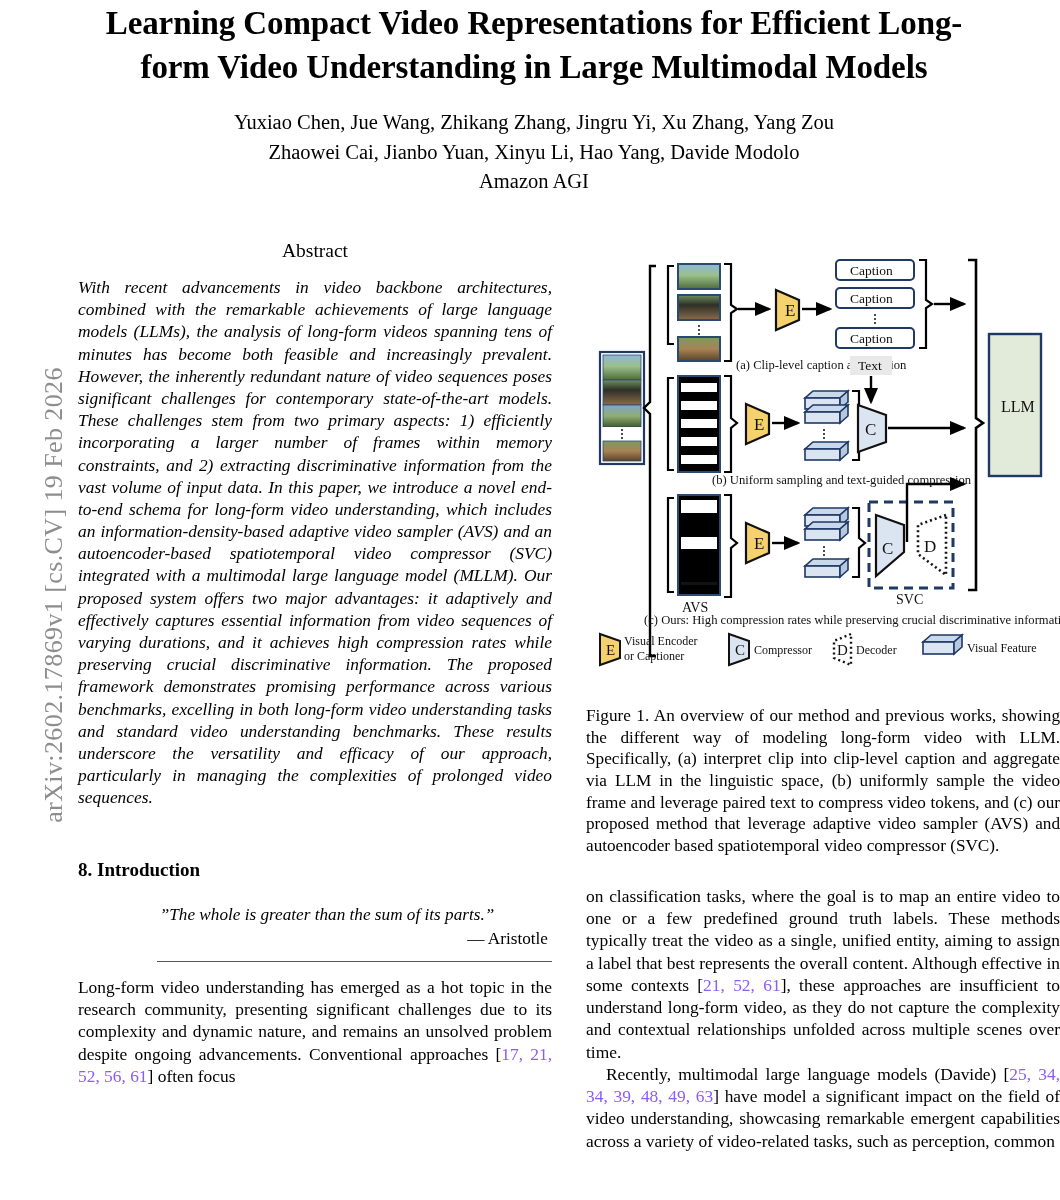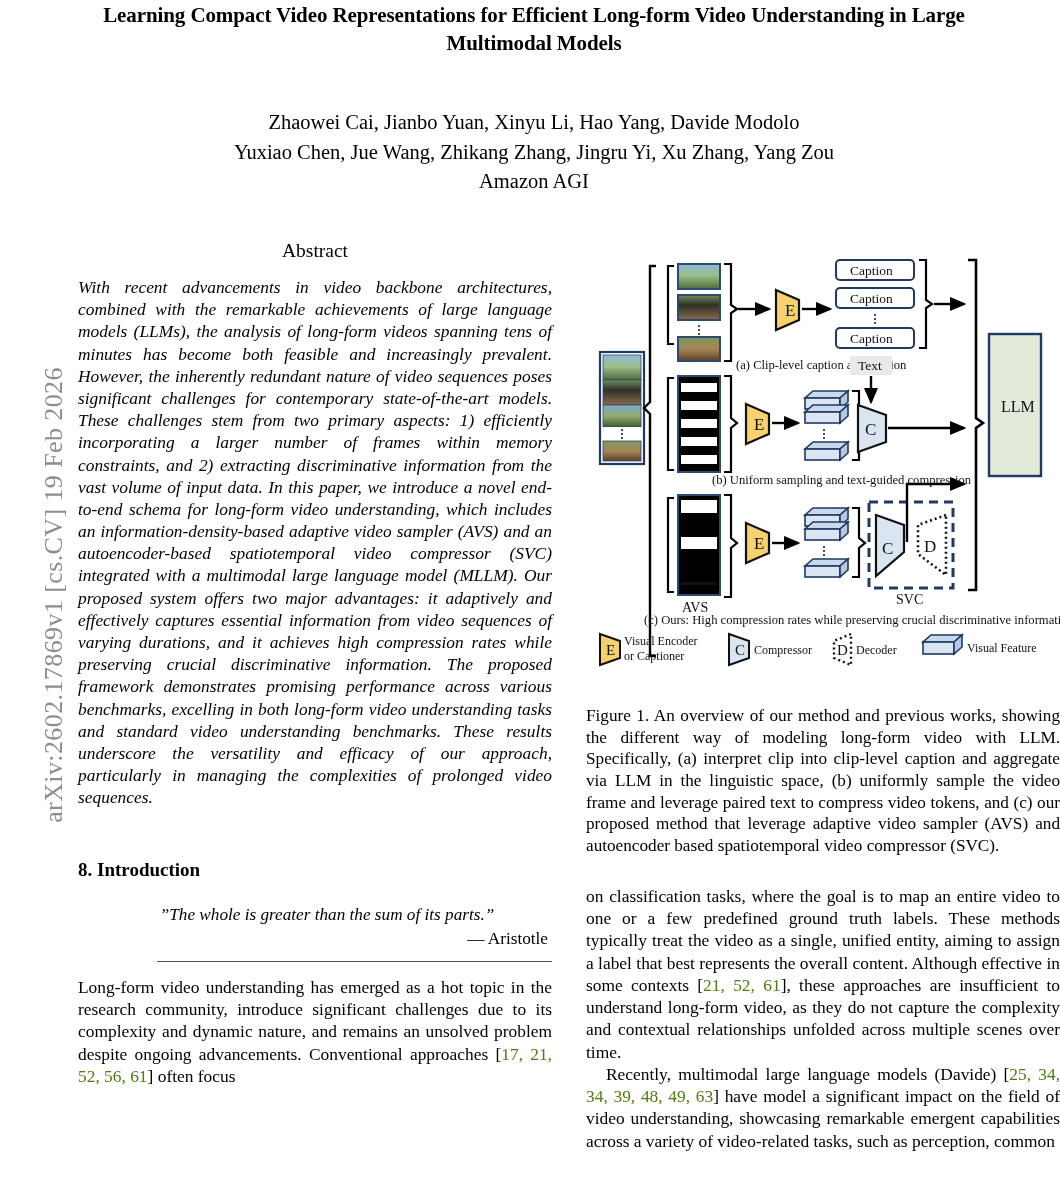--- a/index.html
+++ b/index.html
@@ -41,21 +41,21 @@
 
   
   #title-block {
     position: absolute;
     left: 78px;
     top: 2px;
     width: 912px;
     text-align: center;
   }
   #paper-title {
-    font-size: 21px;
+    font-size: 33px;
     font-weight: bold;
     line-height: 1.32;
     letter-spacing: -0.1px;
   }
   #author-block {
     position: absolute;
     left: 78px;
     top: 108px;
     width: 912px;
     text-align: center;
@@ -118,21 +118,21 @@
     margin-top: 4px;
     padding-right: 2px;
   }
   .quote-rule {
     margin: 12px 0 14px auto;
     width: 395px;
     height: 1.4px;
     background: #555;
   }
   .abs-gap { height: 50px; }
-  .cite { color: #4d7c0f; }
+  .cite { color: #8b5cf6; }
 
   
   #figure-area {
     position: absolute;
     left: 586px;
     top: 252px;
     width: 474px;
     height: 422px;
   }
   #fig-canvas { position:absolute; left:0; top:0; width:474px; height:422px; }
@@ -158,40 +158,40 @@
 
 <div id="page">
 
   <div id="arxiv-stamp">arXiv:2602.17869v1  [cs.CV]  19 Feb 2026</div>
 
   <div id="title-block">
     <div id="paper-title">Learning Compact Video Representations for Efficient Long-form Video Understanding in Large Multimodal Models</div>
   </div>
 
   <div id="author-block">
+    <div>Yuxiao Chen, Jue Wang, Zhikang Zhang, Jingru Yi, Xu Zhang, Yang Zou</div>
     <div>Zhaowei Cai, Jianbo Yuan, Xinyu Li, Hao Yang, Davide Modolo</div>
-    <div>Yuxiao Chen, Jue Wang, Zhikang Zhang, Jingru Yi, Xu Zhang, Yang Zou</div>
     <div class="affil">Amazon AGI</div>
   </div>
 
   <div class="col" id="col-left">
     <div class="abstract-head">Abstract</div>
     <p class="abs">With recent advancements in video backbone architectures, combined with the remarkable achievements of large language models (LLMs), the analysis of long-form videos spanning tens of minutes has become both feasible and increasingly prevalent. However, the inherently redundant nature of video sequences poses significant challenges for contemporary state-of-the-art models. These challenges stem from two primary aspects: 1) efficiently incorporating a larger number of frames within memory constraints, and 2) extracting discriminative information from the vast volume of input data. In this paper, we introduce a novel end-to-end schema for long-form video understanding, which includes an information-density-based adaptive video sampler (AVS) and an autoencoder-based spatiotemporal video compressor (SVC) integrated with a multimodal large language model (MLLM). Our proposed system offers two major advantages: it adaptively and effectively captures essential information from video sequences of varying durations, and it achieves high compression rates while preserving crucial discriminative information. The proposed framework demonstrates promising performance across various benchmarks, excelling in both long-form video understanding tasks and standard video understanding benchmarks. These results underscore the versatility and efficacy of our approach, particularly in managing the complexities of prolonged video sequences.</p>
 
     <div class="abs-gap"></div>
 
     <h2 class="section-head">8. Introduction</h2>
 
     <div class="quote-wrap">
       <span class="quote-text">”The whole is greater than the sum of its parts.”</span>
       <span class="quote-attr">— Aristotle</span>
     </div>
     <div class="quote-rule"></div>
 
-    <p class="body"><span>Long-form video understanding has emerged as a hot topic in the research community, introduce significant challenges due to its complexity and dynamic nature, and remains an unsolved problem despite ongoing advancements. Conventional approaches [</span><span class="cite">17, 21, 52, 56, 61</span><span>] often focus</span></p>
+    <p class="body"><span>Long-form video understanding has emerged as a hot topic in the research community, presenting significant challenges due to its complexity and dynamic nature, and remains an unsolved problem despite ongoing advancements. Conventional approaches [</span><span class="cite">17, 21, 52, 56, 61</span><span>] often focus</span></p>
   </div>
 
   <div id="figure-area">
     <svg id="fig-canvas" viewBox="0 0 474 422" xmlns="http://www.w3.org/2000/svg">
       <defs>
         <marker id="ah" markerWidth="7" markerHeight="7" refX="6" refY="3" orient="auto">
           <path d="M0,0 L7,3 L0,6 z" fill="#000"></path>
         </marker>
 
         <linearGradient id="ph1" x1="0" y1="0" x2="0" y2="1">

